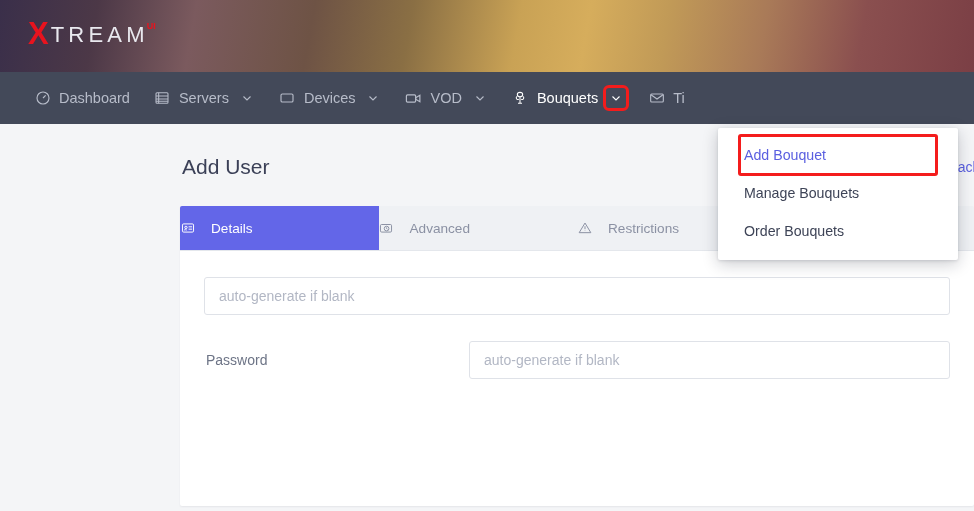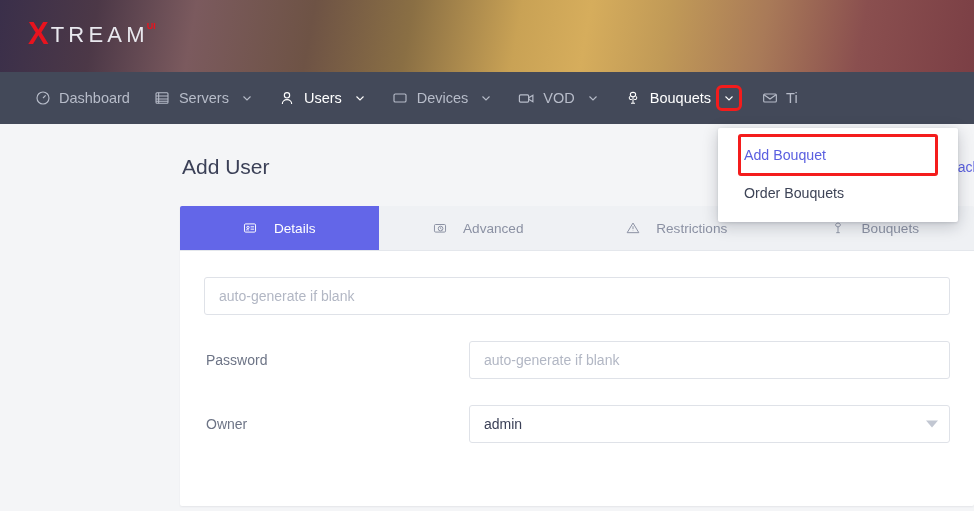--- a/index.html
+++ b/index.html
@@ -198,21 +198,21 @@
   .tabs {
     display: flex;
     height: 45px;
     background: #eff1f4;
     border-bottom: 1px solid #e4e7ec;
   }
   .tab {
     flex: 1 1 0;
     display: flex;
     align-items: center;
-    justify-content: center;
+    justify-content: flex-start;
     gap: 16px;
     font-size: 13.6px;
     color: #8b91a3;
     cursor: pointer;
     background: #eff1f4;
     user-select: none;
   }
   .tab.active {
     background: #6366e8;
     color: #ffffff;
@@ -307,35 +307,20 @@
       </svg>
     </span>
     <span>Servers</span>
     <span class="nav-chev">
       <svg width="12" height="12" viewBox="0 0 24 24" fill="none" stroke="#b7bcc9" stroke-width="2.2">
           <path d="M5 9l7 7 7-7"></path>
         </svg>
     </span>
   </div>
 
-  <div class="nav-item active">
-    <span class="nav-ico">
-      <svg width="16" height="16" viewBox="0 0 24 24" fill="none" stroke="#ffffff" stroke-width="1.7">
-        <circle cx="12" cy="8" r="4"></circle>
-          <path d="M5 21c0-4 3.2-6.5 7-6.5s7 2.5 7 6.5"></path>
-      </svg>
-    </span>
-    <span>Users</span>
-    <span class="nav-chev">
-      <svg width="12" height="12" viewBox="0 0 24 24" fill="none" stroke="#ffffff" stroke-width="2.2">
-          <path d="M5 9l7 7 7-7"></path>
-        </svg>
-    </span>
-    <span class="nav-caret"></span>
-  </div>
 
   <div class="nav-item">
     <span class="nav-ico">
       <svg width="16" height="16" viewBox="0 0 24 24" fill="none" stroke="#b7bcc9" stroke-width="1.7">
         <rect x="3" y="6" width="18" height="12" rx="2"></rect>
       </svg>
     </span>
     <span>Devices</span>
     <span class="nav-chev">
       <svg width="12" height="12" viewBox="0 0 24 24" fill="none" stroke="#b7bcc9" stroke-width="2.2">
@@ -447,35 +432,23 @@
           </div>
         </div>
 
         <div class="form-row">
           <div class="form-label">Password</div>
           <div class="form-field">
             <input class="txt" type="text" placeholder="auto-generate if blank" style="">
           </div>
         </div>
 
-        <div class="form-row">
-          <div class="form-label">
-            <span>Owner</span><span class="req"> </span>
-          </div>
-          <div class="form-field">
-            <div class="sel-wrap">
-              <div class="sel">
-                <span>admin</span>
-              </div>
-              <span class="sel-arrow"></span>
-            </div>
-          </div>
-        </div>
 
       </div>
     </div>
   </div>
 </div>
 
 <div class="dropdown">
   <div class="dd-item highlight boxed">Add Bouquet</div>
+  <div class="dd-item">Manage Bouquets</div>
   <div class="dd-item">Order Bouquets</div>
 </div>
 
 </body></html>

